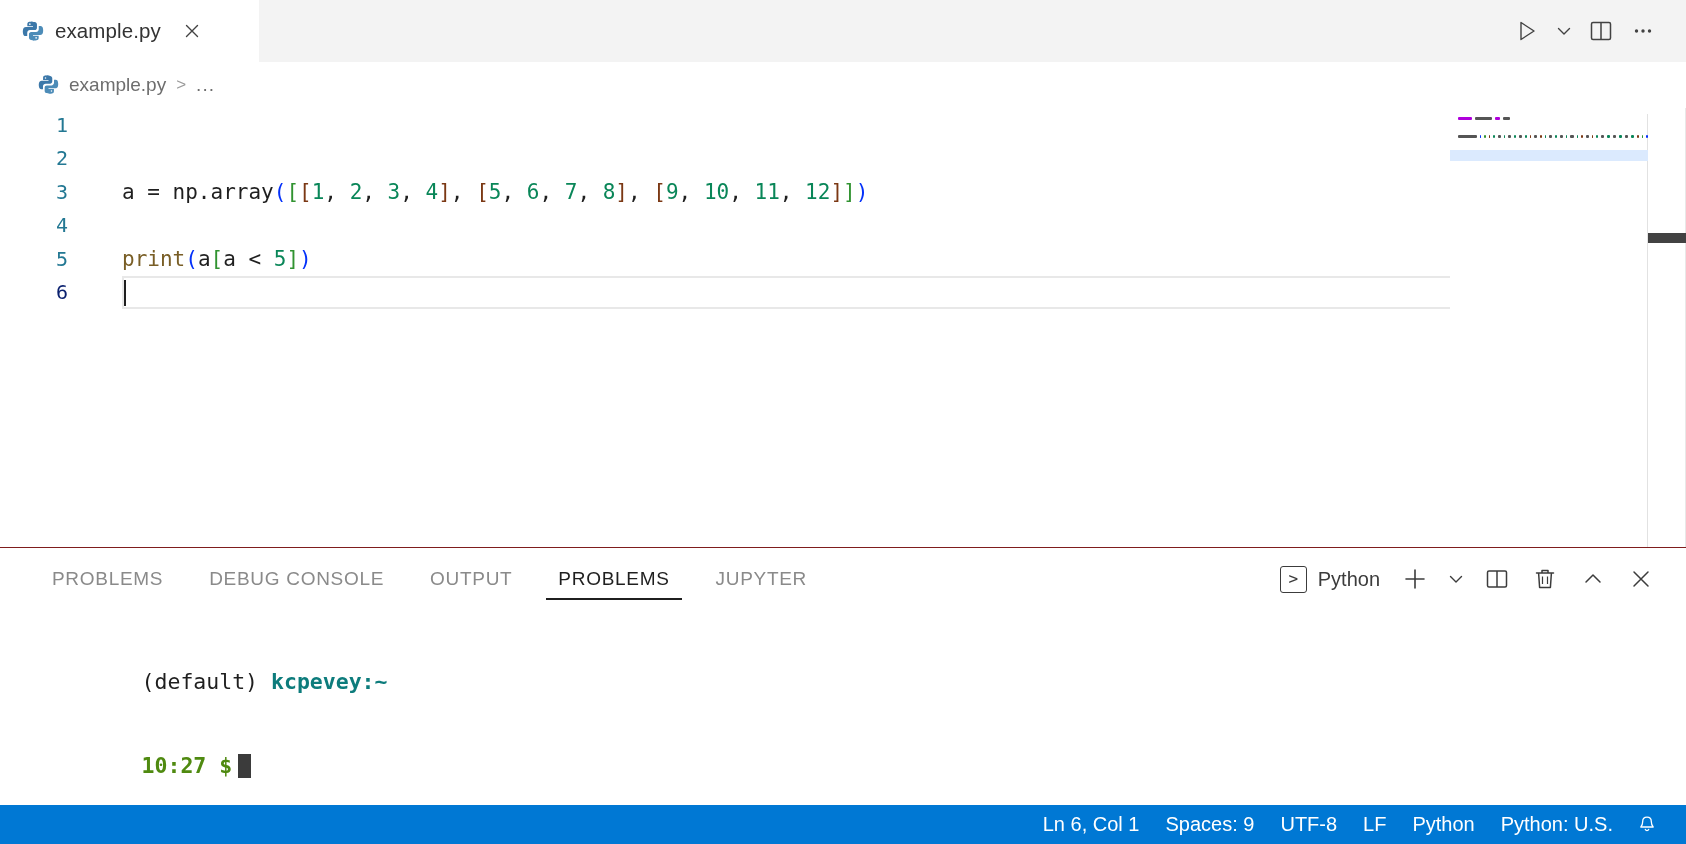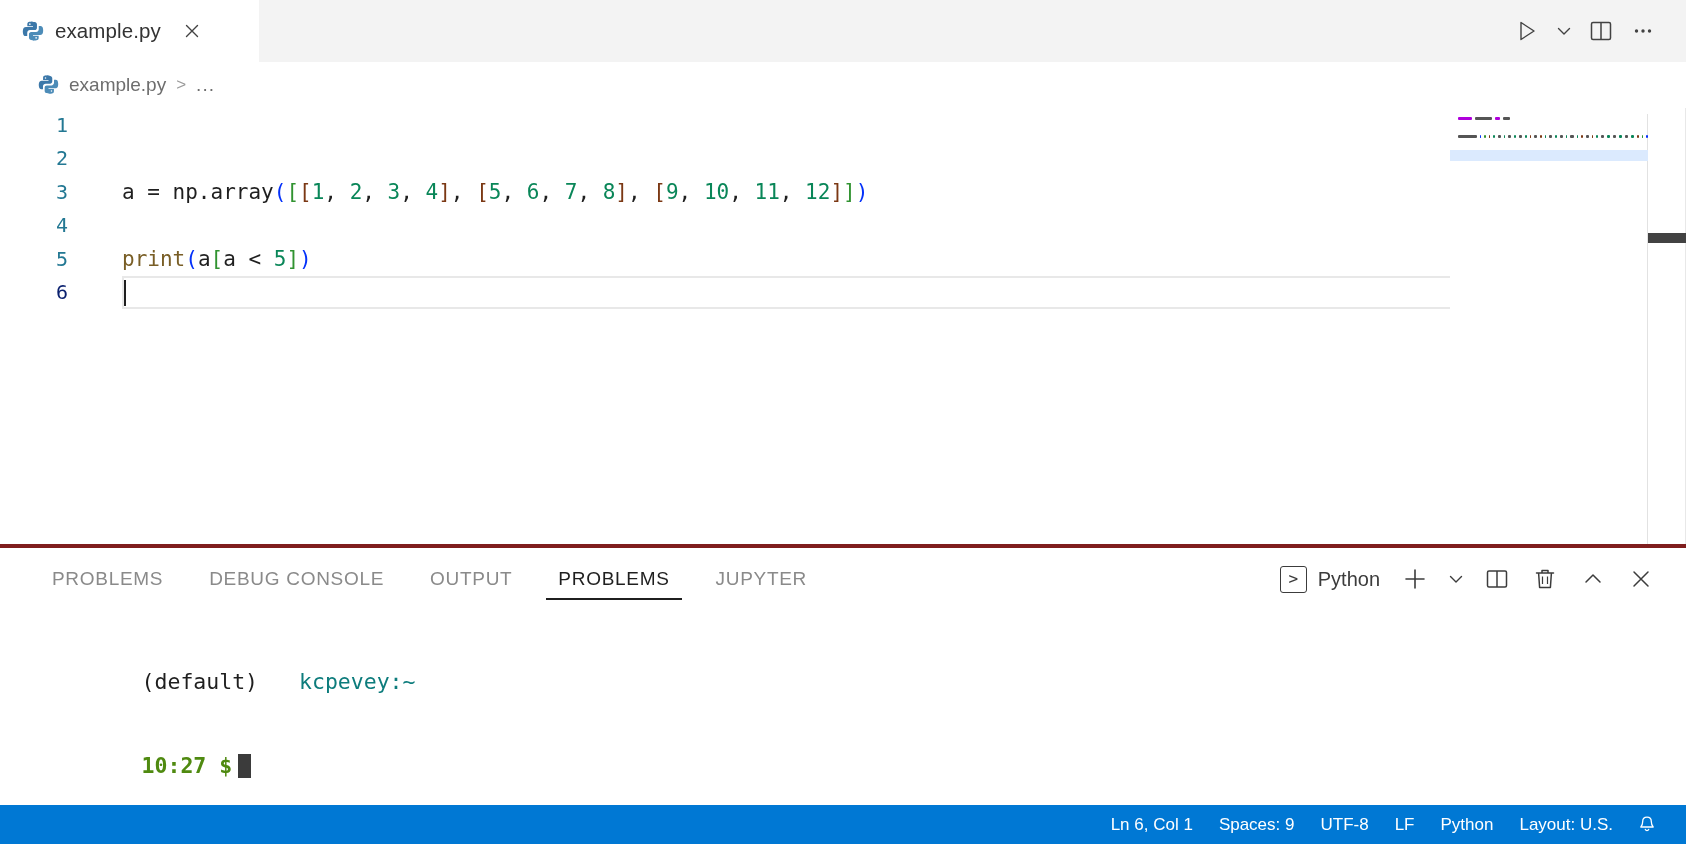--- a/index.html
+++ b/index.html
@@ -97,21 +97,21 @@
   }
 
   
   .overview {
     position: absolute; top: 0; right: 0; width: 38px; bottom: 0; background: #ffffff;
   }
   .ov-mark { position: absolute; right: 0; width: 38px; height: 10px; background: #424242; }
   .editor-right-edge { position: absolute; right: 0; top: 0; bottom: 0; width: 1px; background: #e8e8e8; }
 
   
-  .panel { flex: 0 0 auto; background: #ffffff; border-top: 4px solid #7f1d1d; }
+  .panel { flex: 0 0 auto; background: #ffffff; border-top: 1px solid #7f1d1d; }
   .panel-header {
     height: 62px; display: flex; align-items: stretch; padding-left: 38px;
     position: relative;
   }
   .ptab {
     display: flex; align-items: center; padding: 0 14px; margin-right: 18px;
     font-size: 19px; color: #8a8a8a; letter-spacing: .7px; position: relative;
   }
   .ptab.active { color: #1f1f1f; }
   .ptab.active::after {
@@ -128,34 +128,34 @@
     font-family: "DejaVu Sans Mono", monospace; font-size: 16px; color: #3c3c3c; line-height: 1;
   }
   .term-chip-label { font-size: 20px; color: #3c3c3c; }
 
   .terminal-body {
     padding: 30px 0 0 38px; height: 195px; background: #ffffff;
     font-family: "DejaVu Sans Mono", monospace; font-size: 21.5px; line-height: 28px;
   }
   .term-line { white-space: pre; }
   .term-env { color: #1f1f1f; }
-  .term-host { color: #0d7c7c; font-weight: 400; margin-left: 28px; }
+  .term-host { color: #0d7c7c; font-weight: 700; }
   .term-time { color: #4f8a10; font-weight: 700; }
   .term-cursor {
     display: inline-block; width: 13px; height: 24px; background: #3b3b3b;
     vertical-align: -5px; margin-left: 6px;
   }
 
   
   .statusbar {
     height: 39px; flex: 0 0 39px; background: #0078d4; display: flex; align-items: center;
     justify-content: flex-end; padding-right: 16px; gap: 0;
   }
   .sb-item {
-    color: #ffffff; font-size: 17px; padding: 0 13px; display: flex; align-items: center;
+    color: #ffffff; font-size: 20px; padding: 0 13px; display: flex; align-items: center;
     height: 100%; white-space: nowrap;
   }
   .sb-bell { padding: 0 12px 0 10px; display: flex; align-items: center; }
 
   svg { display: block; }
 </style>
 </head>
 <body>
 
 <div id="app">
@@ -351,21 +351,21 @@
       </div>
     </div>
   </div>
 
   <div class="statusbar" id="statusbar" style="background: rgb(0, 120, 212);">
       <div class="sb-item">Ln 6, Col 1</div>
       <div class="sb-item">Spaces: 9</div>
       <div class="sb-item">UTF-8</div>
       <div class="sb-item">LF</div>
       <div class="sb-item">Python</div>
-      <div class="sb-item">Layout: U.S.</div>
+      <div class="sb-item">Python: U.S.</div>
     <div class="sb-bell">
       <svg width="22" height="22" viewBox="0 0 22 22">
         <path d="M11 3.2 c-2.6 0-4.3 1.9-4.3 4.4 0 3.4-1.1 4.6-1.9 5.4 h12.4 c-.8-.8-1.9-2-1.9-5.4 0-2.5-1.7-4.4-4.3-4.4 z" fill="none" stroke="#ffffff" stroke-width="1.3" stroke-linejoin="round"></path>
         <path d="M9.3 15.4 a1.8 1.8 0 0 0 3.4 0" fill="none" stroke="#ffffff" stroke-width="1.3" stroke-linecap="round"></path>
       </svg>
     </div>
   </div>
 
 </div>
 

